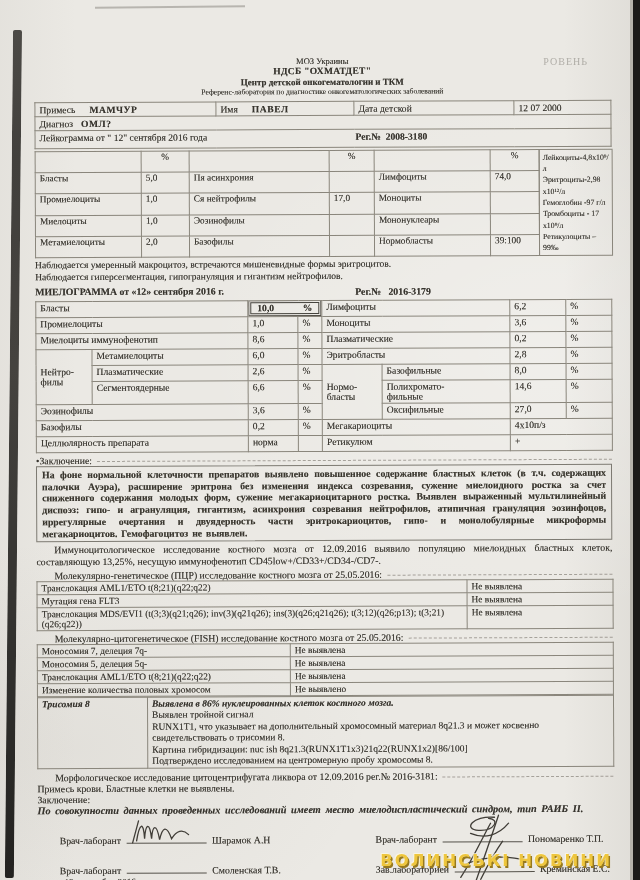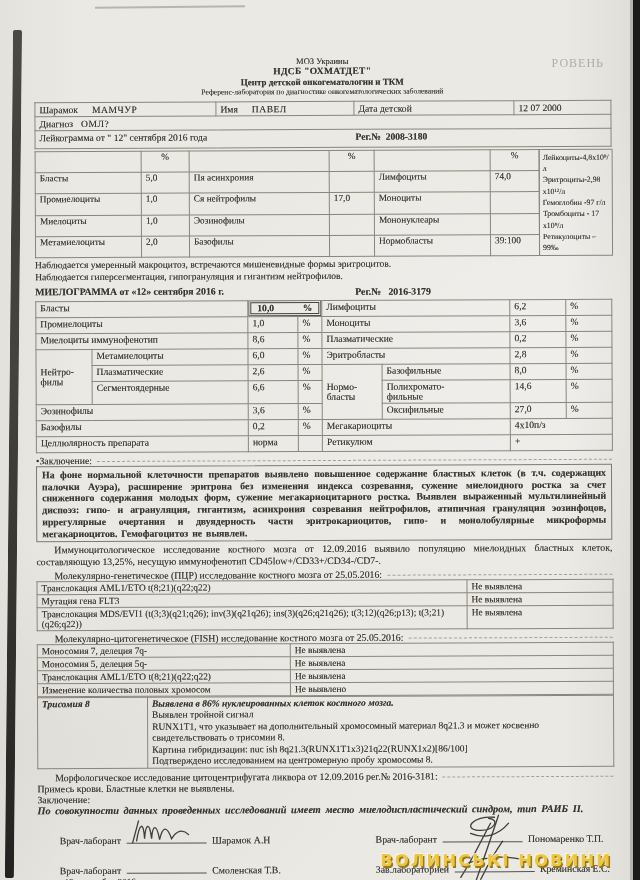--- a/index.html
+++ b/index.html
@@ -18,31 +18,31 @@
       #ebe9e4;
   }
   .txtblur{text-shadow:0 0 0.6px rgba(55,52,46,0.55);}
   
   .strip-left{position:absolute;left:13px;top:30px;width:9px;height:848px;
     background:linear-gradient(180deg,#4c4a46, #39383530 15%, #45433f 40%, #33322f 70%, #232220);
     background-color:#44423e;transform:rotate(0.55deg);transform-origin:top center;border-radius:2px;}
   .edge-right{position:absolute;right:0;top:0;width:7px;height:880px;background:#1c1b1a;}
   .edge-right-soft{position:absolute;right:7px;top:0;width:3px;height:880px;background:#b7b4ad;}
   .top-squiggle{position:absolute;left:95px;top:6px;width:150px;height:2px;background:rgba(90,86,78,0.35);transform:rotate(-0.6deg);}
-  .corner-mark{position:absolute;top:56px;right:36px;font-size:12px;color:rgba(80,76,68,0.38);letter-spacing:1px;margin-left:28px;}
+  .corner-mark{position:absolute;top:56px;right:52px;font-size:10px;color:rgba(80,76,68,0.38);letter-spacing:1px;margin-left:28px;}
   
   .content{position:absolute;left:36px;top:56px;width:576px;transform:rotate(-0.25deg);}
   .hdr-block{text-align:center;line-height:1.18;margin-bottom:4px;}
   .hdr-l1{font-size:8.5px;}
   .hdr-l2{font-size:9.5px;font-weight:bold;letter-spacing:0.3px;}
   .hdr-l3{font-size:9px;font-weight:bold;}
   .hdr-l4{font-size:7.6px;}
   table{border-collapse:collapse;width:576px;table-layout:fixed;}
   td{border:1px solid #8a867c;padding:1px 4px;font-size:9.6px;vertical-align:top;overflow:hidden;}
-  .pv{font-weight:normal;margin-left:14px;letter-spacing:0.5px;}
+  .pv{font-weight:bold;margin-left:14px;letter-spacing:0.5px;}
   .regrow{position:relative;height:15px;}
   .reg{position:absolute;left:320px;top:1px;font-weight:bold;}
   .leuko-wrap{display:flex;align-items:stretch;margin-top:2px;}
   .leuko{width:504px;}
   .leuko td{font-size:9.3px;padding:0 4px;height:11px;line-height:11px;}
   .leuko .hdr td{height:11px;text-align:center;}
   .val{text-align:left;}
   .cbc{width:112px;border:1px solid #8a867c;margin-left:-1px;padding:2px 3px;font-size:7.8px;line-height:1.45;}
   .notes{font-size:9.5px;line-height:1.18;margin-top:2px;}
   .myelo-title{position:relative;font-weight:bold;font-size:9.8px;margin-top:3px;height:14px;}
@@ -103,21 +103,21 @@
     <table class="ptable">
       <colgroup>
           <col style="width:181px">
           <col style="width:138px">
           <col style="width:160px">
           <col style="width:97px">
         </colgroup>
       <tbody>
           <tr>
         <td>
-          <span>Шарамок</span><span class="pv">МАМЧУР</span>
+          <span>Примесь</span><span class="pv">МАМЧУР</span>
         </td>
         <td>
           <span>Имя</span><span class="pv">ПАВЕЛ</span>
         </td>
         <td>Дата детской</td>
         <td>12 07 2000</td>
       </tr>
       <tr>
         <td colspan="4">
           <span>Диагноз</span><span class="pv" style="margin-left:8px">ОМЛ?</span>

